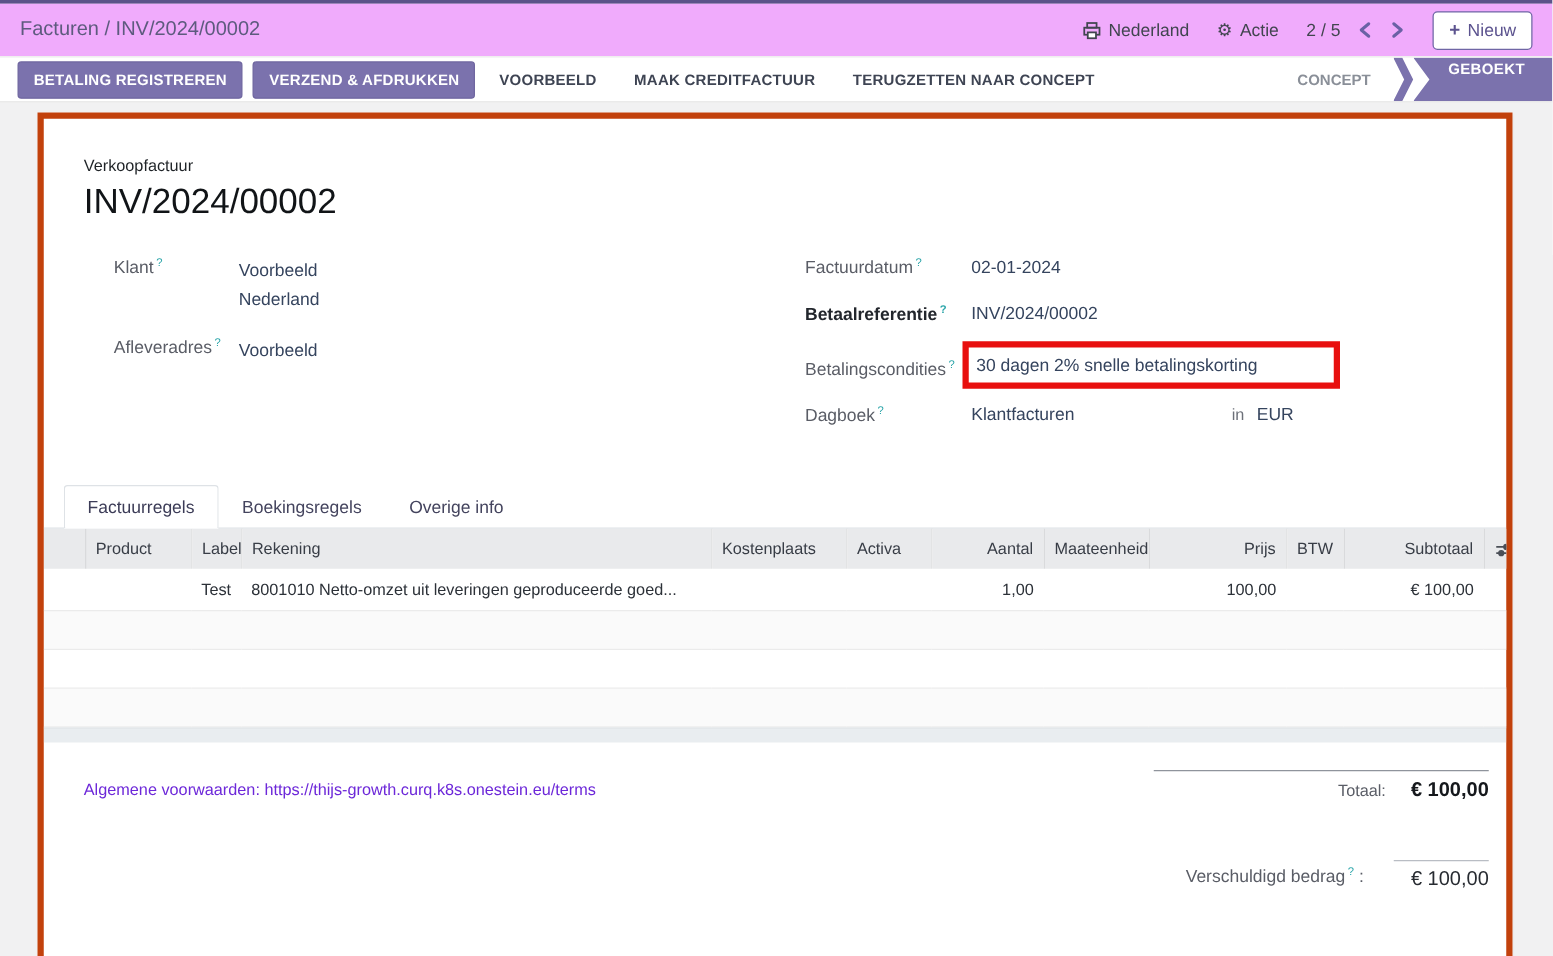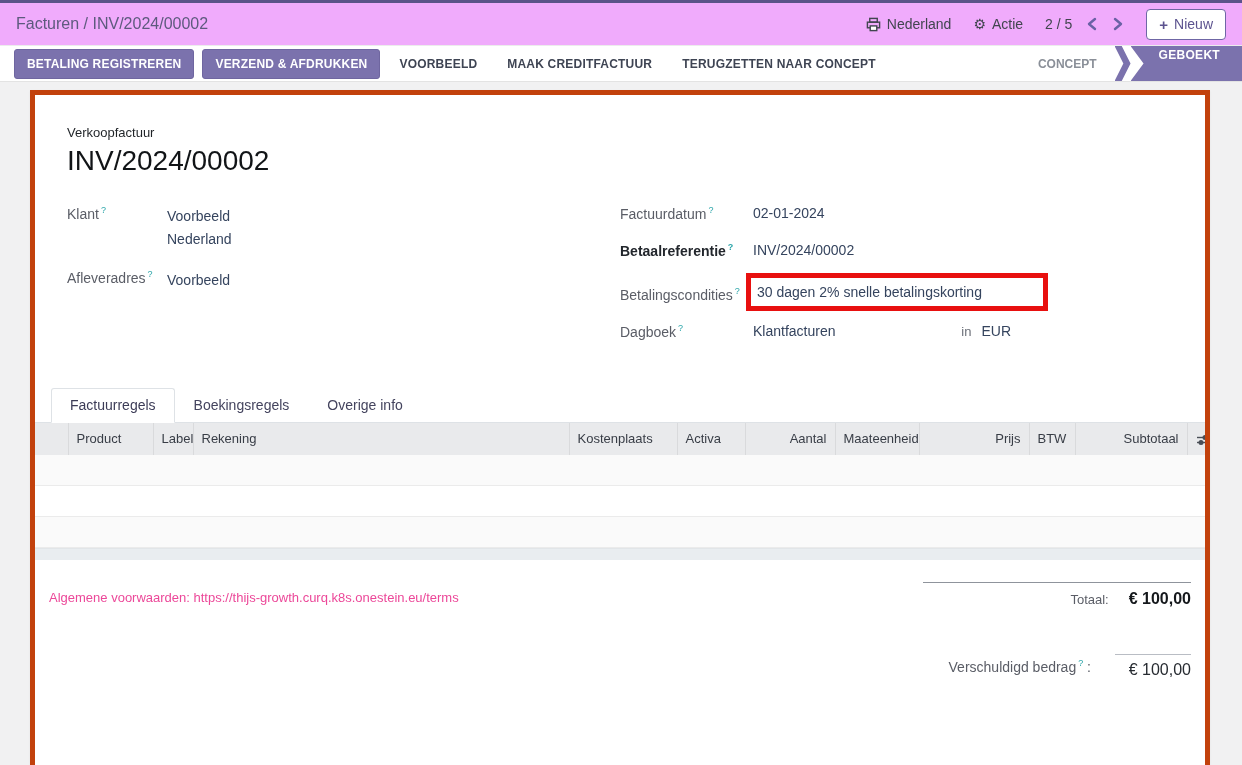--- a/index.html
+++ b/index.html
@@ -48,21 +48,21 @@
            border:5px solid #c2410c; box-shadow:0 1px 2px rgba(0,0,0,.06);
            position:relative; overflow:hidden; }
   .sheet-pad { padding:0 32px; }
 
   .doc-type { margin-top:30px; font-size:13px; color:#1f2327; }
   .doc-title { margin-top:5px; font-size:28px; font-weight:500; color:#111417; }
 
   
   .fields { display:flex; margin-top:26px; }
   .fcol { width:50%; }
-  .frow { display:flex; align-items:flex-start; margin-bottom:16px; min-height:22px; }
+  .frow { display:flex; align-items:flex-start; margin-bottom:16px; min-height:22px;margin-left:24px; }
   .flabel { width:100px; flex-shrink:0; font-size:14px; color:#5a5d66; padding-top:2px; }
   .fcol-right .flabel { width:133px; }
   .flabel.bold { font-weight:700; color:#22262c; }
   .help { color:#2ba5a9; font-size:9px; vertical-align:super; margin-left:2px; }
   .fvalue { font-size:14px; color:#35445e; padding-top:2px; }
   .fvalue .line { display:block; line-height:23px; }
   .fcol-right .frow { margin-bottom:15px; }
   .redbox { border:5px solid #e8100f; width:302px; padding:6px 6px;
             margin-top:-7px; margin-left:-7px; }
   .dagboek-val { display:flex; align-items:baseline; width:258px; }
@@ -87,21 +87,21 @@
   .lines td { font-size:13px; color:#2c3138; padding:9px 8px;
               border-bottom:1px solid #ebebeb; white-space:nowrap;
               overflow:hidden; text-overflow:ellipsis; }
   .lines tr.empty td { border-bottom:1px solid #ebebeb; height:31px; padding:0 8px; }
   .lines tr.empty.alt td { background:#fafafa; }
   .th-icon { text-align:center; }
   .end-band { height:12px; background:#e9edf0; border-top:1px solid #e1e5e8; }
 
   
   .sheet-footer { display:flex; justify-content:space-between; margin-top:22px; }
-  .terms { font-size:13px; color:#ec4899; padding-left:14px; padding-top:8px; }
+  .terms { font-size:13px; color:#6d28d9; padding-left:32px; padding-top:8px; }
   .totals { width:268px; margin-right:14px; }
   .total-row { border-top:1px solid #8f949c; padding-top:7px; display:flex;
                justify-content:flex-end; align-items:baseline; gap:20px; }
   .total-label { font-size:13px; color:#5a5d66; }
   .total-value { font-size:16px; font-weight:700; color:#15181c; }
   .due-row { margin-top:46px; display:flex; justify-content:flex-end;
              align-items:center; gap:24px; }
   .due-label { font-size:14px; color:#5a5d66; }
   .due-value { display:inline-block; border-top:1px solid #b9bdc4; padding-top:6px;
                font-size:16px; color:#272b31; min-width:76px; text-align:right; }
@@ -256,20 +256,34 @@
                 <line x1="1" y1="4.5" x2="13" y2="4.5"></line>
                   <circle cx="9" cy="4.5" r="1.8"></circle>
                 <line x1="1" y1="9.5" x2="13" y2="9.5"></line>
                   <circle cx="5" cy="9.5" r="1.8"></circle>
               </svg>
             </span>
           </th>
         </tr>
       </thead>
       <tbody>
+        <tr>
+          <td></td>
+          <td></td>
+          <td>Test</td>
+          <td>8001010 Netto-omzet uit leveringen geproduceerde goed...</td>
+          <td></td>
+          <td></td>
+          <td class="num">1,00</td>
+          <td></td>
+          <td class="num">100,00</td>
+          <td></td>
+          <td class="num">€ 100,00</td>
+          <td></td>
+        </tr>
         <tr class="empty alt">
             <td colspan="12"></td>
           </tr>
         <tr class="empty">
             <td colspan="12"></td>
           </tr>
         <tr class="empty alt">
             <td colspan="12"></td>
           </tr>
       </tbody>

